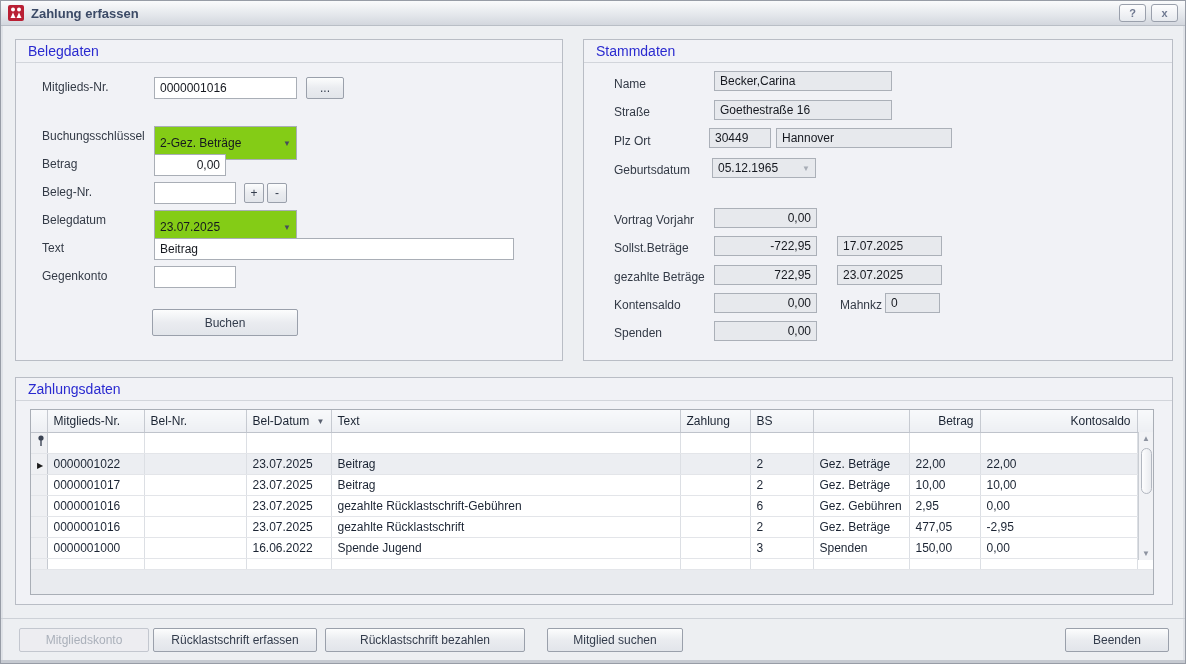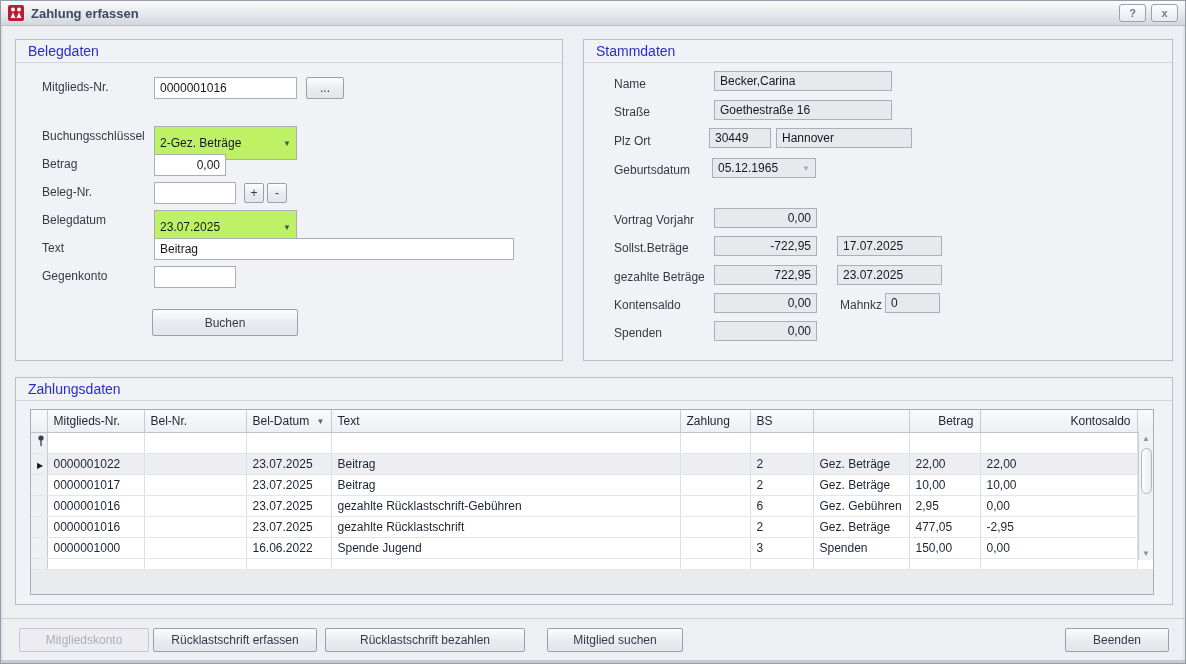--- a/index.html
+++ b/index.html
@@ -20,21 +20,21 @@
     display:flex;align-items:center;justify-content:center;margin-left:5px;cursor:default;}
   
   .group{position:absolute;box-sizing:border-box;background:#f1f2f6;border:1px solid #b9bdc5;}
   .group-caption{height:22px;line-height:22px;padding-left:12px;color:var(--caption-blue,#2a2ad0);
     border-bottom:1px solid #d2d5db;font-size:14px;}
   .flabel{position:absolute;color:#333a46;}
   
   .edit{position:absolute;box-sizing:border-box;height:22px;border:1px solid #a9aeb6;background:#fff;
     font-family:"Liberation Sans",sans-serif;font-size:12px;color:#15181f;padding:0 5px;}
   .edit.num{text-align:right;}
-  .combo{position:absolute;box-sizing:border-box;height:34px;border:1px solid #a9aeb6;background:#bef264;
+  .combo{position:absolute;box-sizing:border-box;height:34px;border:1px solid #a9aeb6;background:#84cc16;
     display:flex;align-items:center;padding:0 5px;color:#15181f;text-align:right;}
   .combo .arrow{margin-left:auto;font-size:8px;color:#474e5c;}
   .ro{position:absolute;box-sizing:border-box;height:20px;border:1px solid #abb0b8;background:#e7e9ed;
     display:flex;align-items:center;padding:0 5px;color:#15181f;}
   .ro.num{justify-content:flex-end;}
   .ro .arrow{margin-left:auto;font-size:8px;color:#a8adb6;}
   .btn{box-sizing:border-box;border:1px solid #9aa0ab;border-radius:2px;
     background:linear-gradient(#fcfdfd,#eaecf0 50%,#e2e5ea);color:#333c4c;
     font-family:"Liberation Sans",sans-serif;font-size:12px;
     display:flex;align-items:center;justify-content:center;cursor:default;}
@@ -126,21 +126,21 @@
     <div class="group-caption">Stammdaten</div>
 
     <span class="flabel" style="left:30px;top:37px;">Name</span>
     <div class="ro" style="left:130px;top:31px;width:178px;">Becker,Carina</div>
 
     <span class="flabel" style="left:30px;top:65px;">Straße</span>
     <div class="ro" style="left:130px;top:60px;width:178px;">Goethestraße 16</div>
 
     <span class="flabel" style="left:30px;top:94px;">Plz Ort</span>
     <div class="ro" style="left:125px;top:88px;width:62px;">30449</div>
-    <div class="ro" style="left:192px;top:88px;width:136px;">Hannover</div>
+    <div class="ro" style="left:192px;top:88px;width:176px;">Hannover</div>
 
     <span class="flabel" style="left:30px;top:123px;">Geburtsdatum</span>
     <div class="ro" style="left:128px;top:118px;width:104px;">
       <span>05.12.1965</span>
       <span class="arrow">▼</span>
     </div>
 
     <span class="flabel" style="left:30px;top:173px;">Vortrag Vorjahr</span>
     <div class="ro num" style="left:130px;top:168px;width:103px;">0,00</div>
 

